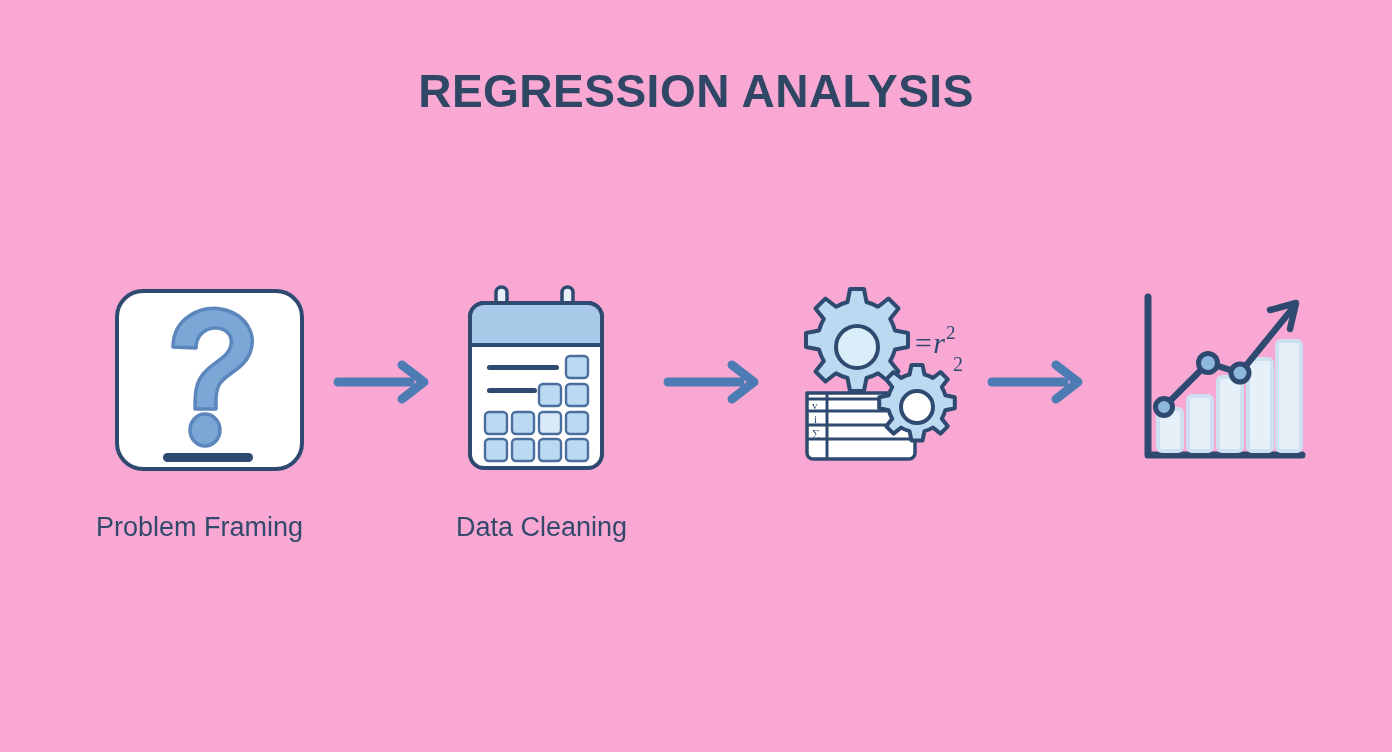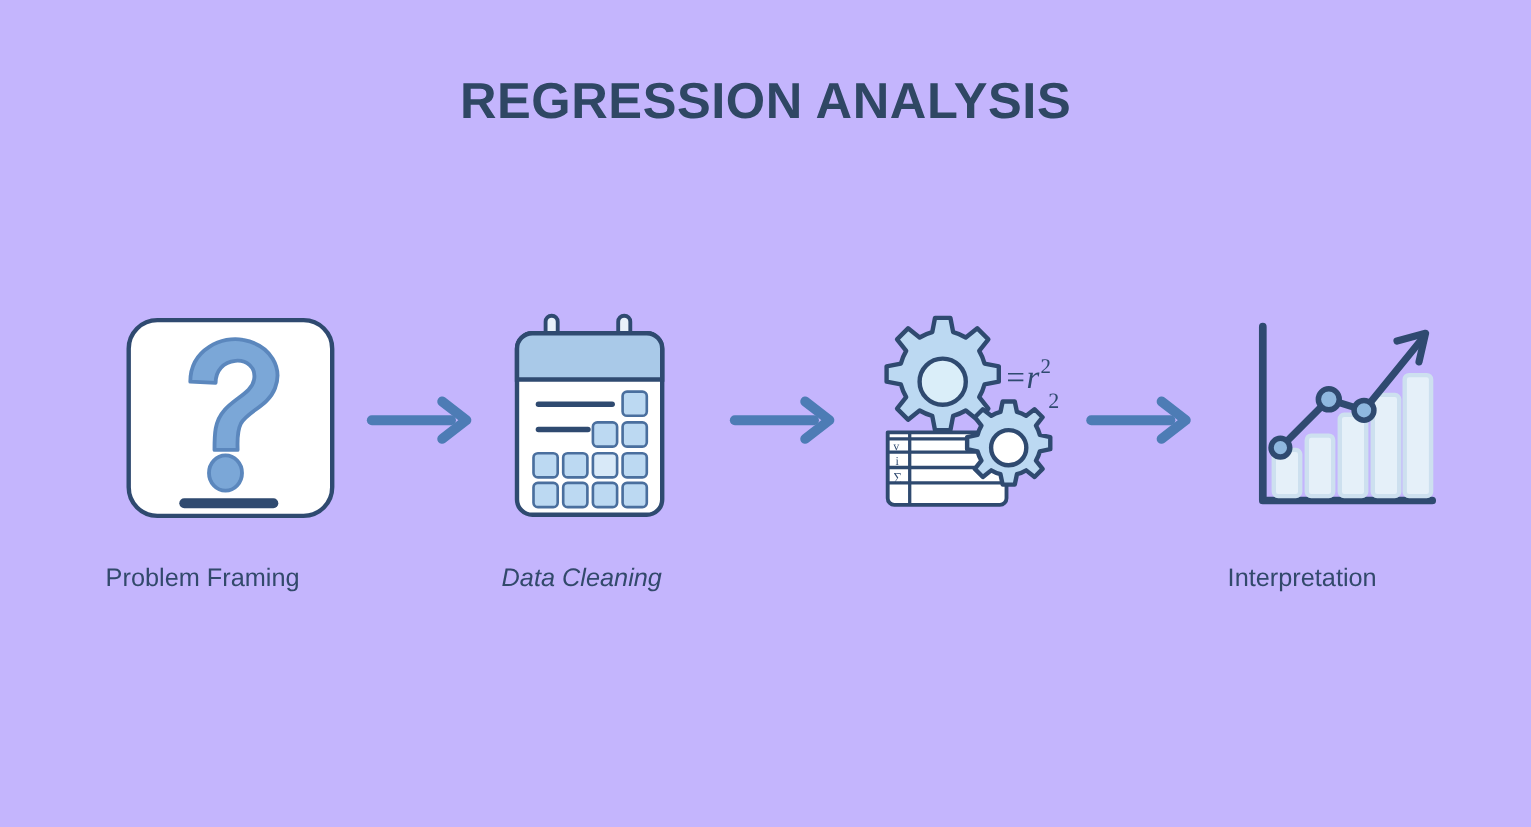--- a/index.html
+++ b/index.html
@@ -12,21 +12,21 @@
     background: #ffffff;
     font-family: "Liberation Sans", sans-serif;
     overflow: hidden;
     position: relative;
   }
 
   .canvas {
     position: relative;
     width: 1392px;
     height: 752px;
-    background: #c4b5fd;
+    background: #f9a8d4;
   }
 
   
   .title {
     position: absolute;
     top: 64px;
     left: 0;
     width: 1392px;
     text-align: center;
     font-size: 46px;
@@ -70,28 +70,28 @@
     width: 100px;
   }
   .arrow-1 { left: 336px; }
   .arrow-2 { left: 666px; }
   .arrow-3 { left: 990px; }
 
   
   .label {
     position: absolute;
     top: 512px;
-    font-size: 23px;
+    font-size: 27px;
     color: #32496b;
     font-family: "Liberation Sans", sans-serif;
     line-height: 1.15;
     white-space: pre-line;
   }
   .label-1 { left: 96px;   width: 280px; }
-  .label-2 { left: 456px;  width: 260px; font-style: italic; }
+  .label-2 { left: 456px;  width: 260px; }
   .label-3 { left: 808px;  width: 220px; }
   .label-4 { left: 1116px; width: 260px; }
 
   svg { display: block; overflow: visible; }
 </style>
 </head>
 <body>
 
 <div class="canvas">
 
@@ -243,15 +243,14 @@
       <path d="M 2 22 H 74" stroke="#4d7cb5" stroke-width="9" stroke-linecap="round" fill="none"></path>
       <path d="M 66 5 L 88 22 L 66 39" stroke="#4d7cb5" stroke-width="9" stroke-linecap="round" stroke-linejoin="round" fill="none"></path>
     </svg>
   </div>
 
   <div class="label label-1">Problem Framing</div>
 
   <div class="label label-2">Data Cleaning</div>
 
 
-  <div class="label label-4">Interpretation</div>
 
 </div>
 
 </body></html>

